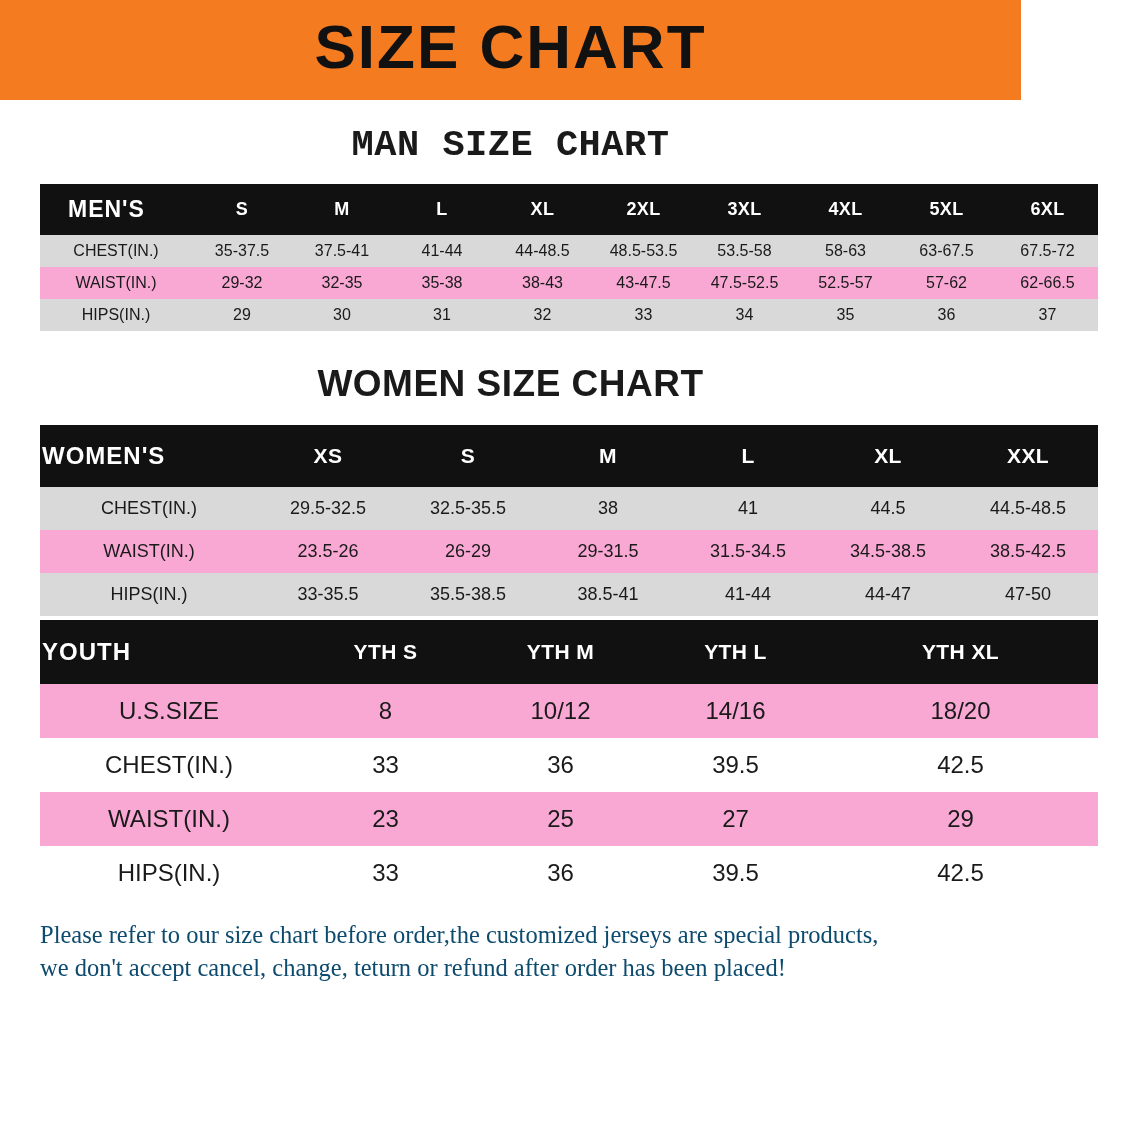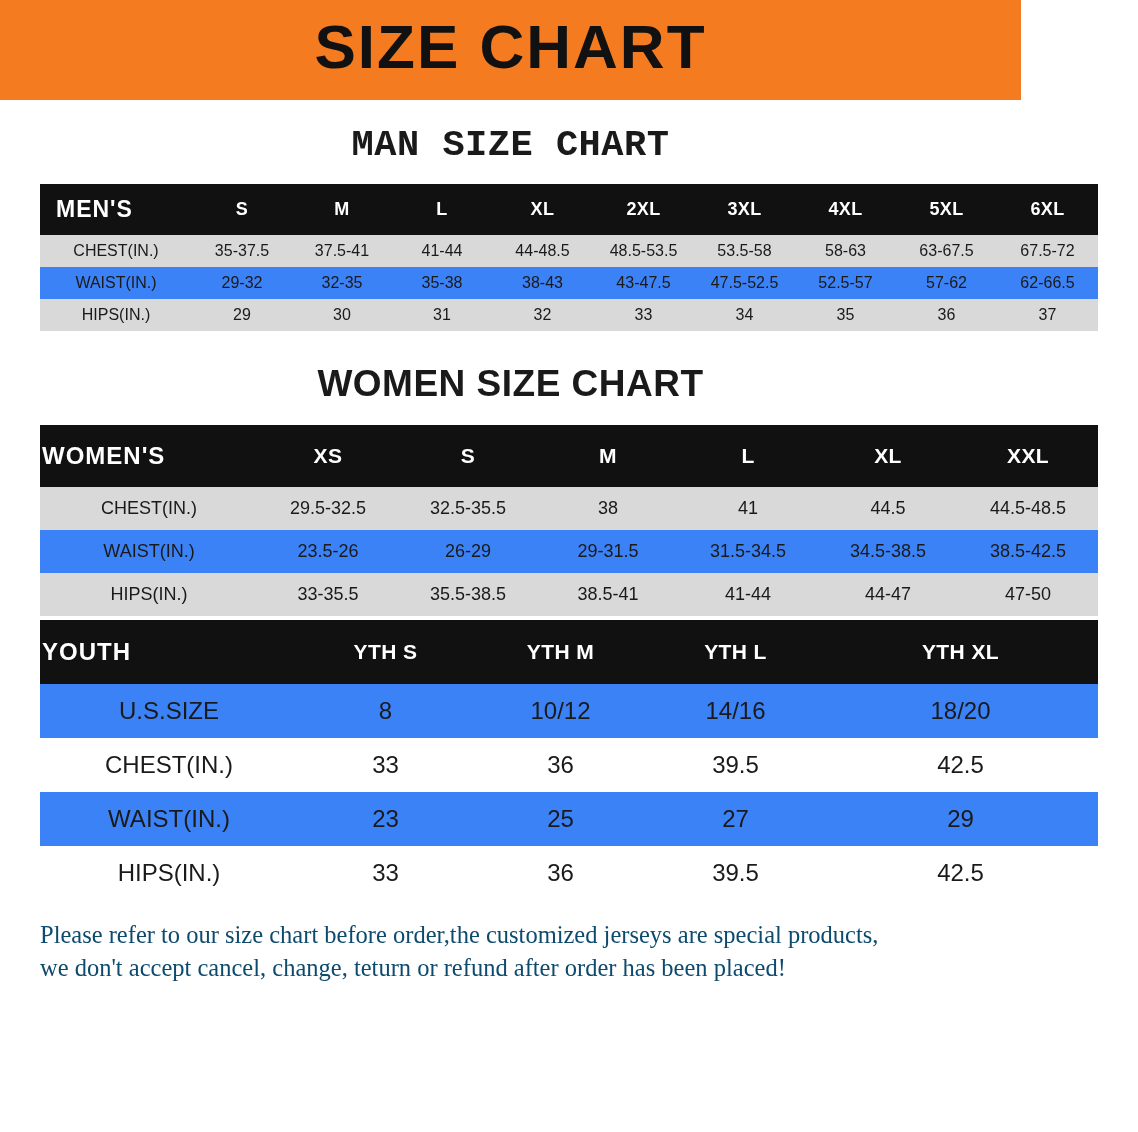--- a/index.html
+++ b/index.html
@@ -67,36 +67,36 @@
     background: #111111;
     color: #ffffff;
     font-size: 19px;
     font-weight: bold;
     padding: 12px 2px;
     text-align: center;
     letter-spacing: 0.4px;
   }
   table.size-table thead th.first-col {
     text-align: left;
-    padding-left: 16px;
+    padding-left: 28px;
     font-size: 22px;
     letter-spacing: 1px;
   }
   table.size-table tbody td {
     font-size: 17px;
     color: #1a1a1a;
     text-align: center;
     padding: 8px 2px;
   }
   table.size-table tbody td.first-col {
     text-align: center;
     font-size: 17px;
   }
   table.size-table tbody tr.row-dark td { background: #d9d9d9; }
-  table.size-table tbody tr.row-light td { background: #3b82f6; }
+  table.size-table tbody tr.row-light td { background: #f9a8d4; }
 
   
   #men-table { margin-top: 18px; }
   #men-table thead th { font-size: 18px; }
   #men-table thead th.first-col { font-size: 23px; }
   #men-table tbody td { font-size: 16px; padding: 7px 1px; }
 
   
   #women-table { margin-top: 20px; }
   #women-table thead th { font-size: 21px; padding: 17px 2px; }

